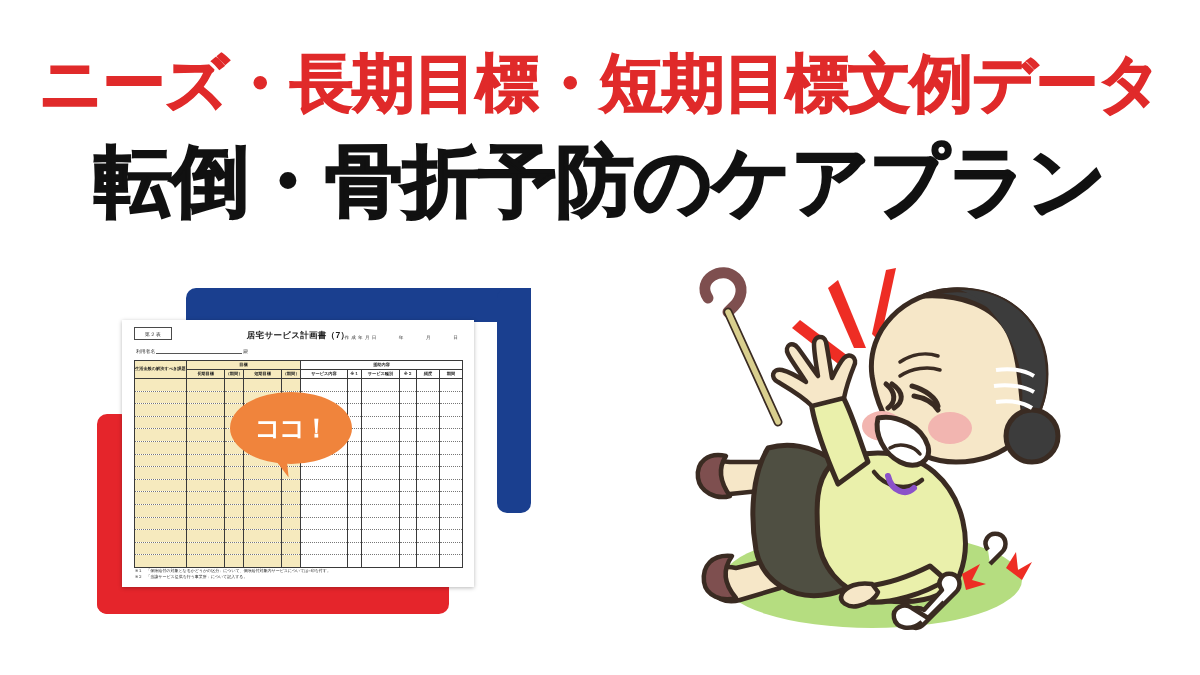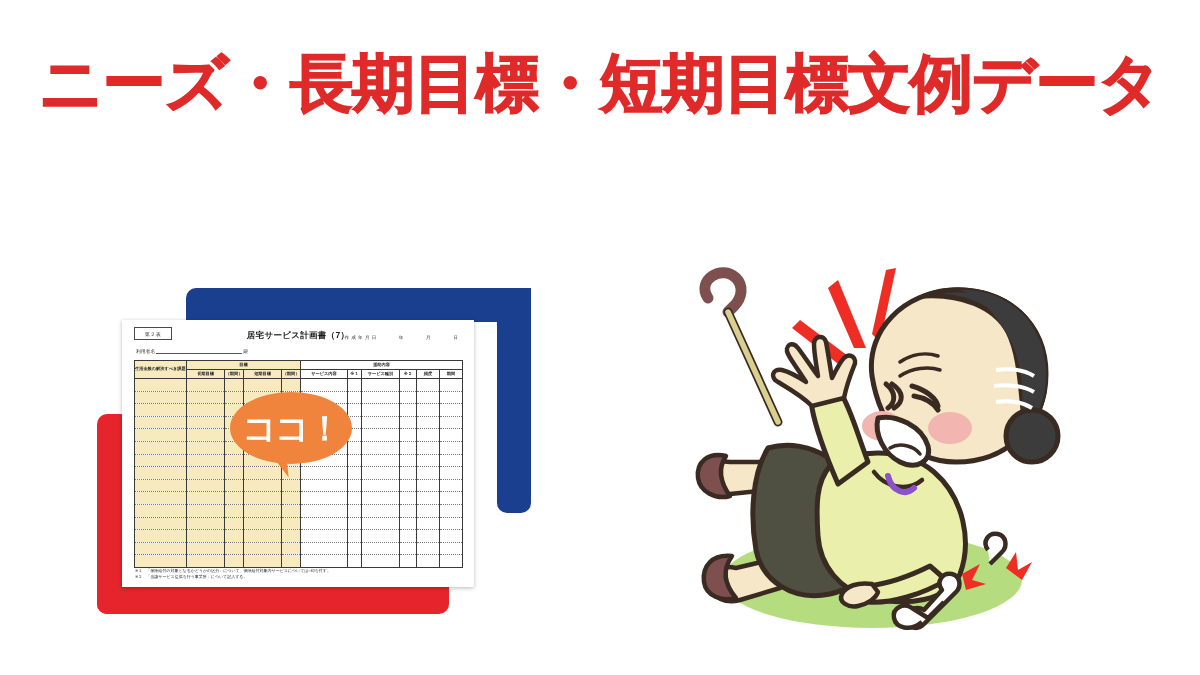--- a/index.html
+++ b/index.html
@@ -187,36 +187,37 @@
     transform: rotate(-6deg);
   }
   #speech-bubble .koko {
     position: absolute;
     left: 0; top: 0;
     width: 122px; height: 72px;
     display: flex;
     align-items: center;
     justify-content: center;
     color: #ffffff;
-    font-size: 34px;
+    font-size: 26px;
     font-weight: bold;
     letter-spacing: -2px;
     line-height: 1;
     text-shadow: none;
   }
 
   
   #illustration { position: absolute; left: 660px; top: 250px; width: 420px; height: 410px; }
 </style>
 </head>
 <body>
 
 <div id="stage" style="background: rgb(255, 255, 255);">
 
   <div class="title-sub" style="color: rgb(224, 42, 42); -webkit-text-stroke: 1.5px rgb(224, 42, 42);">ニーズ・長期目標・短期目標文例データ</div>
+  <div class="title-main" style="color: rgb(17, 17, 17); -webkit-text-stroke: 2px rgb(17, 17, 17);">転倒・骨折予防のケアプラン</div>
 
   <div class="lshape" id="blue-l">
     <div class="bar-h"></div>
     <div class="bar-v"></div>
   </div>
 
   <div class="lshape" id="red-l">
     <div class="bar-v"></div>
     <div class="bar-h"></div>
   </div>

